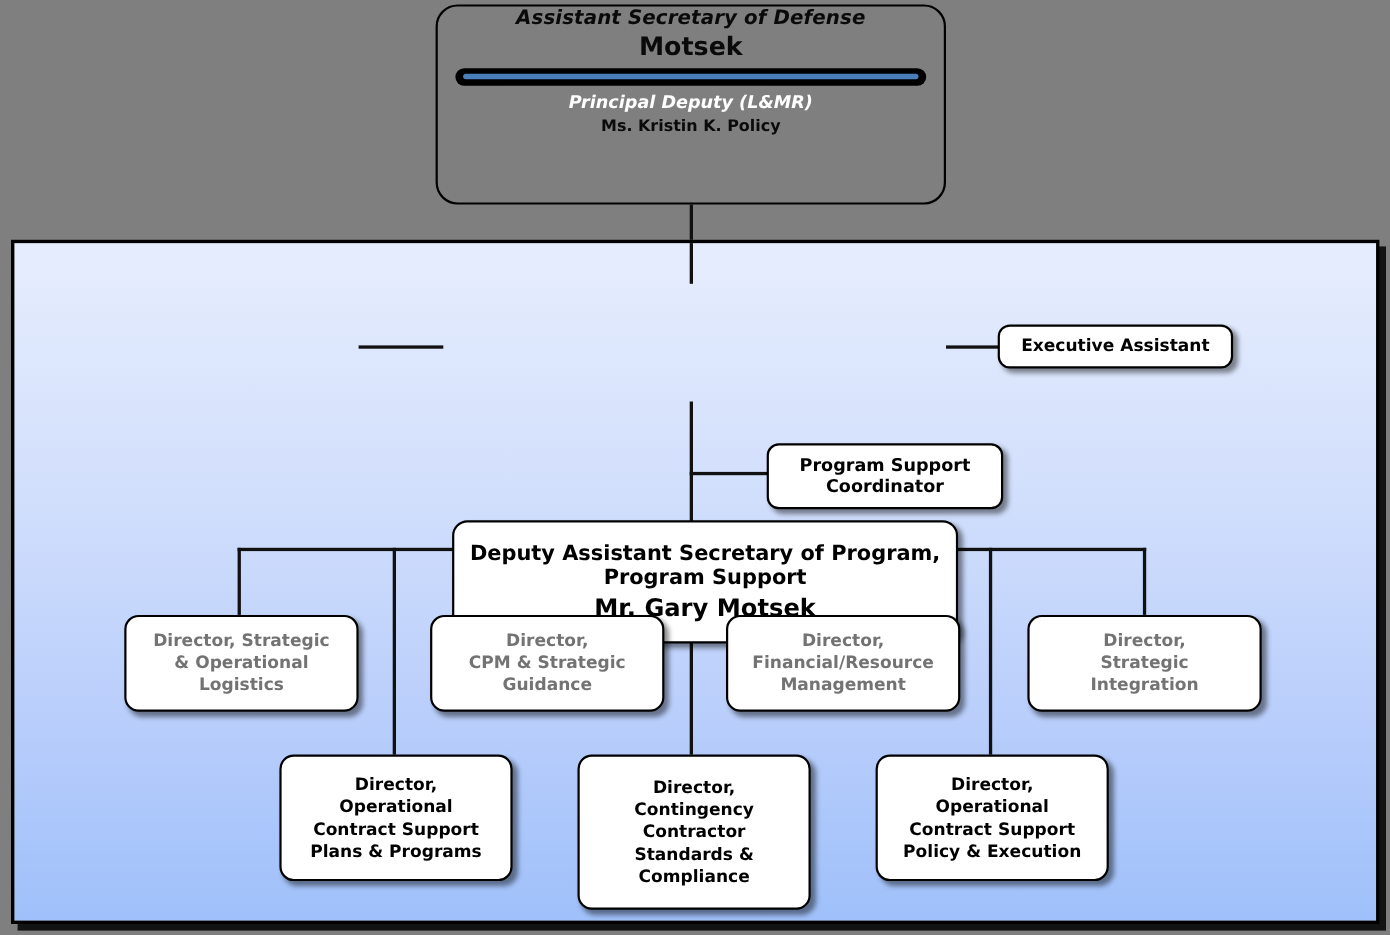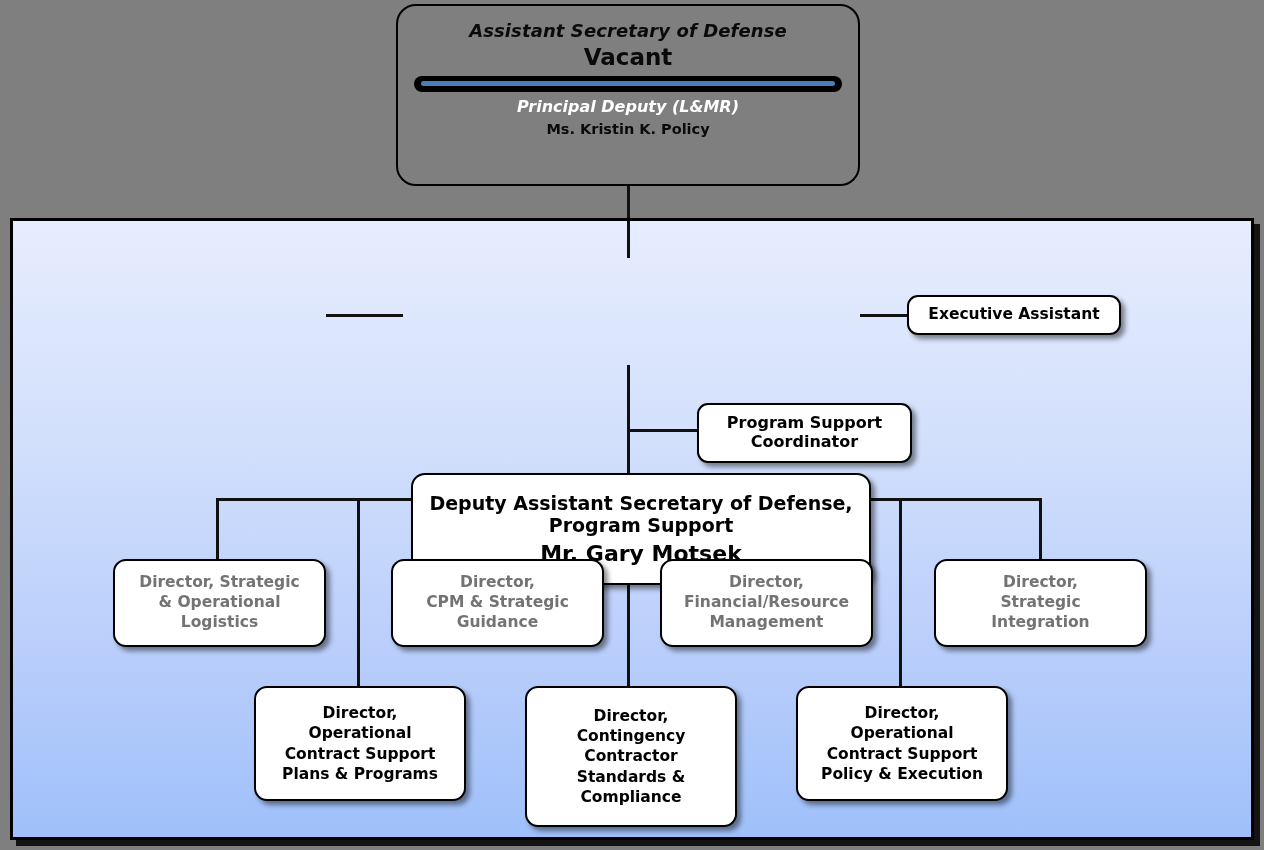--- a/index.html
+++ b/index.html
@@ -44,21 +44,20 @@
   
   .topnode{
     position:absolute;
     left:396px;top:4px;width:464px;height:182px;
     background:transparent;
     border:2px solid #000;
     border-radius:20px;
     box-sizing:border-box;
     z-index:6;
     display:flex;flex-direction:column;align-items:center;justify-content:flex-start;
-    padding-top:14px;
   }
   .asd-title{
     font-size:18px;font-weight:bold;font-style:italic;color:#0a0a0a;
     line-height:1.22;text-align:center;letter-spacing:.1px;
   }
   .asd-vacant{
     font-size:23px;font-weight:bold;color:#0a0a0a;margin-top:2px;text-align:center;
   }
   .divider-wrap{
     width:428px;height:16px;margin-top:6px;
@@ -102,37 +101,37 @@
 </style>
 </head>
 <body>
 
 <div id="root">
 
   <div class="topnode">
     <div class="asd-title">
       <span>Assistant Secretary of Defense</span><br>
     </div>
-    <div class="asd-vacant">Vacant</div>
+    <div class="asd-vacant">Motsek</div>
     <div class="divider-wrap">
       <div class="divider-blue"></div>
     </div>
     <div class="asd-pd">Principal Deputy (L&amp;MR)</div>
     <div class="asd-pdname">Ms.  Kristin K. Policy</div>
   </div>
 
   <div class="ln vl" style="left:627px;top:186px;height:32px;"></div>
 
   <div class="panel">
 
     <div class="ln vl" style="left:614px;top:0px;height:37px;"></div>
 
     <div class="node dasd">
       <div class="dasd-title">
-        <span>Deputy Assistant Secretary of Defense,</span><br>
+        <span>Deputy Assistant Secretary of Program,</span><br>
         <span>Program Support</span>
       </div>
       <div class="dasd-name">Mr. Gary Motsek</div>
     </div>
 
     <div class="ln hl" style="left:313px;top:93px;width:77px;"></div>
 
     <div class="ln hl" style="left:847px;top:93px;width:77px;"></div>
 
 

